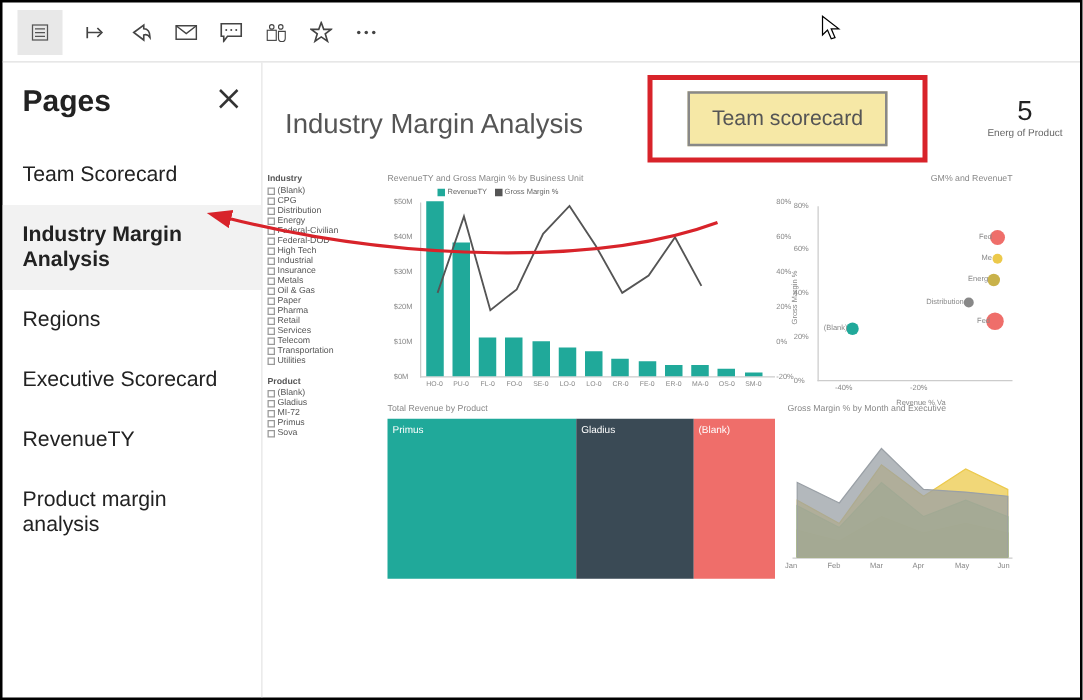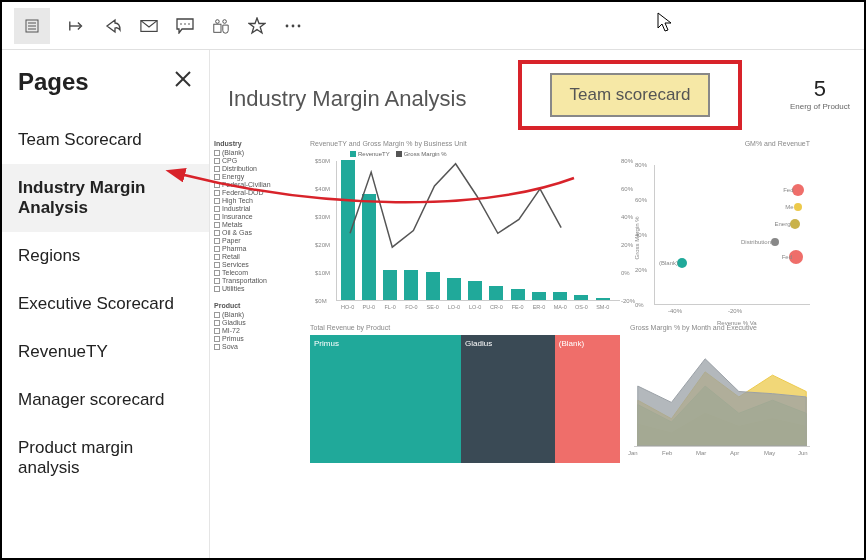--- a/index.html
+++ b/index.html
@@ -139,21 +139,20 @@
             <line x1="17" y1="3" x2="3" y2="17" stroke="#333" stroke-width="2"></line>
           </svg>
       </div>
     </div>
     <div id="page-list">
         <div class="page-item">Team Scorecard</div>
         <div class="page-item active">Industry Margin Analysis</div>
         <div class="page-item">Regions</div>
         <div class="page-item">Executive Scorecard</div>
         <div class="page-item">RevenueTY</div>
-        <div class="page-item">Manager scorecard</div>
         <div class="page-item">Product margin analysis</div>
       </div>
   </div>
 
   <div class="canvas">
     <div class="report-title">Industry Margin Analysis</div>
 
     <div class="kpi">
       <div class="kpi-num">5</div>
       <div class="kpi-label">Energ of Product</div>

